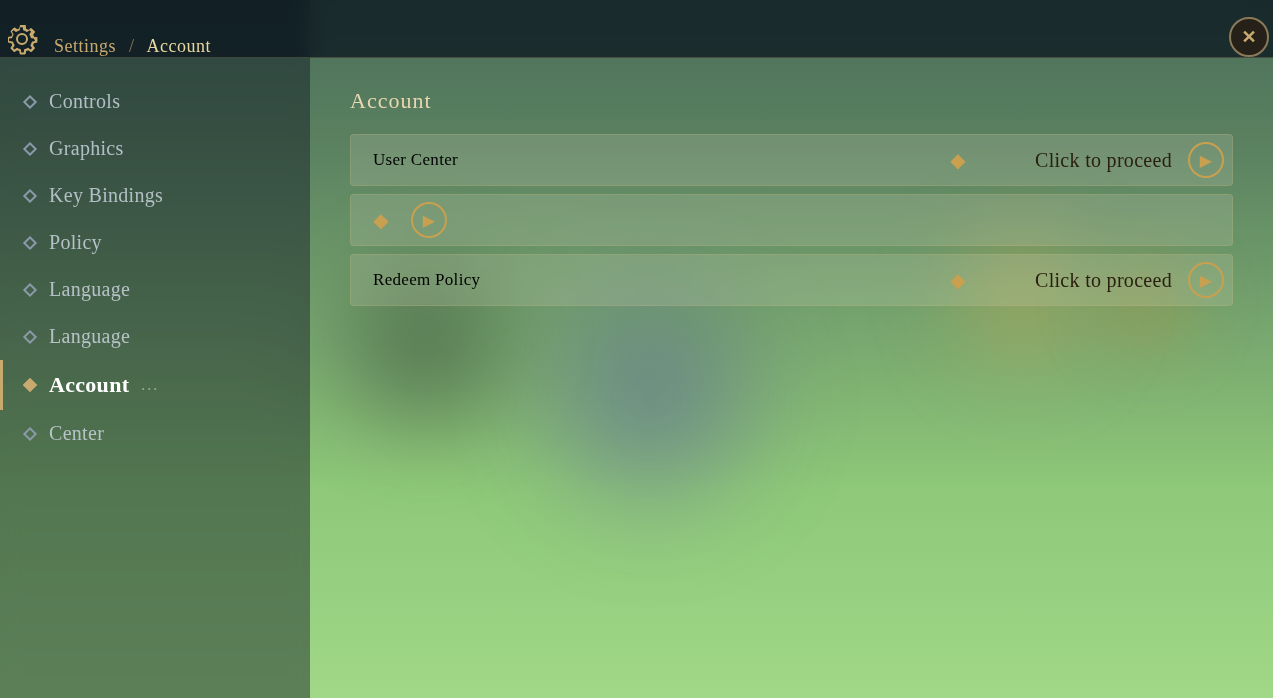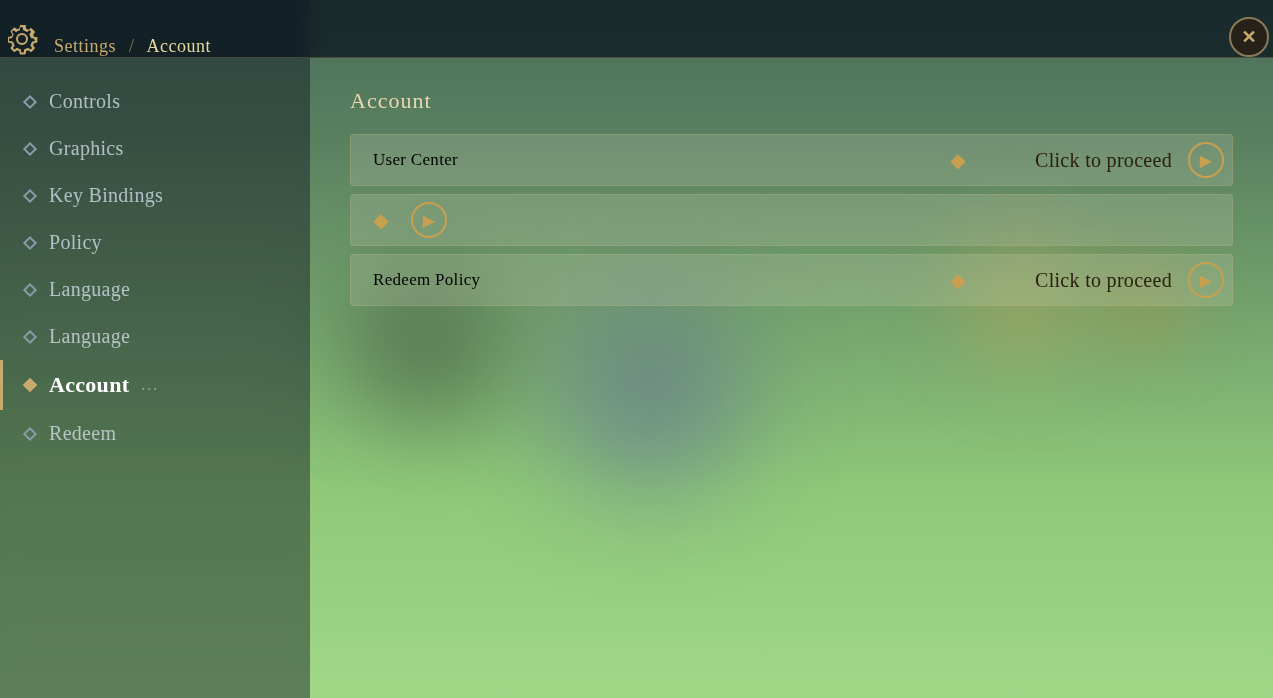--- a/index.html
+++ b/index.html
@@ -342,21 +342,21 @@
       <div class="diamond"></div>
       <span class="nav-item-label">Language</span>
     </div>
     <div class="nav-item active">
       <div class="diamond"></div>
       <span class="nav-item-label">Account</span>
       <span class="loading-dots">...</span>
     </div>
     <div class="nav-item">
       <div class="diamond"></div>
-      <span class="nav-item-label">Redeem</span>
+      <span class="nav-item-label">Center</span>
     </div>
   </nav>
 
 <main class="main-content">
   <div class="section-title">Account</div>
 
 <div class="setting-row">
       <span class="setting-row-label">User Center</span>
       <div class="setting-row-divider">
         <div class="diamond-divider"></div>

